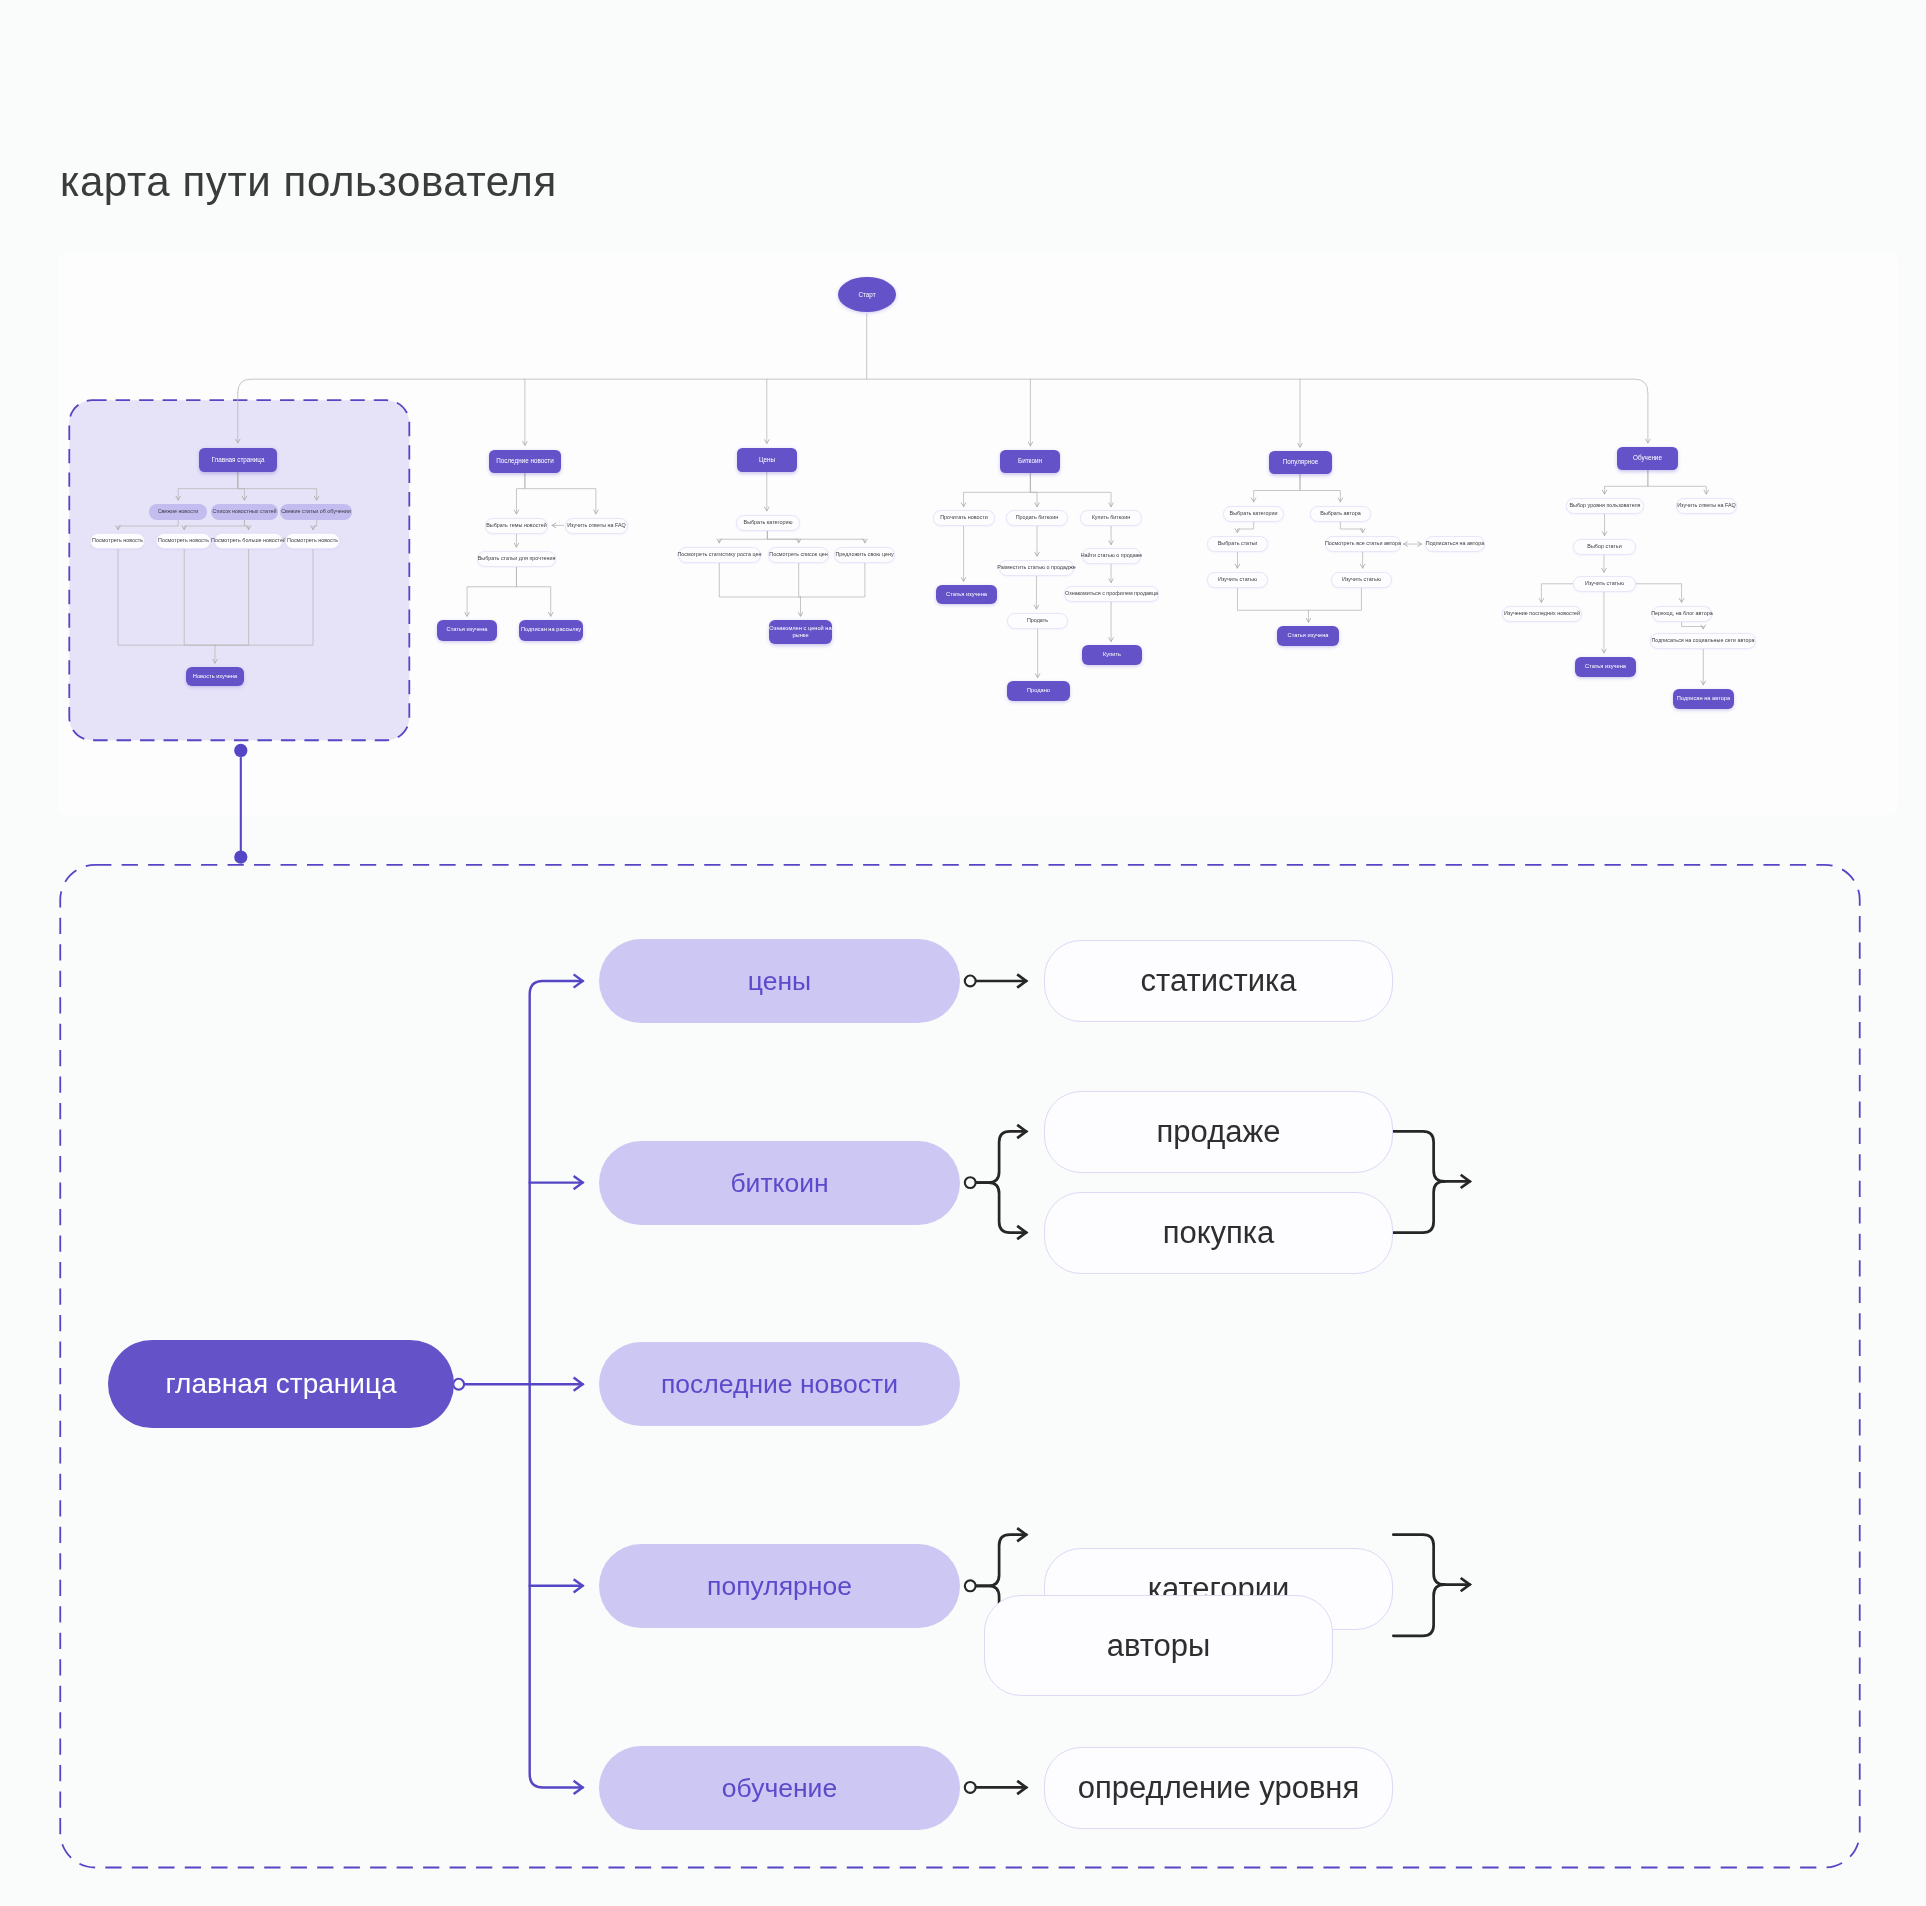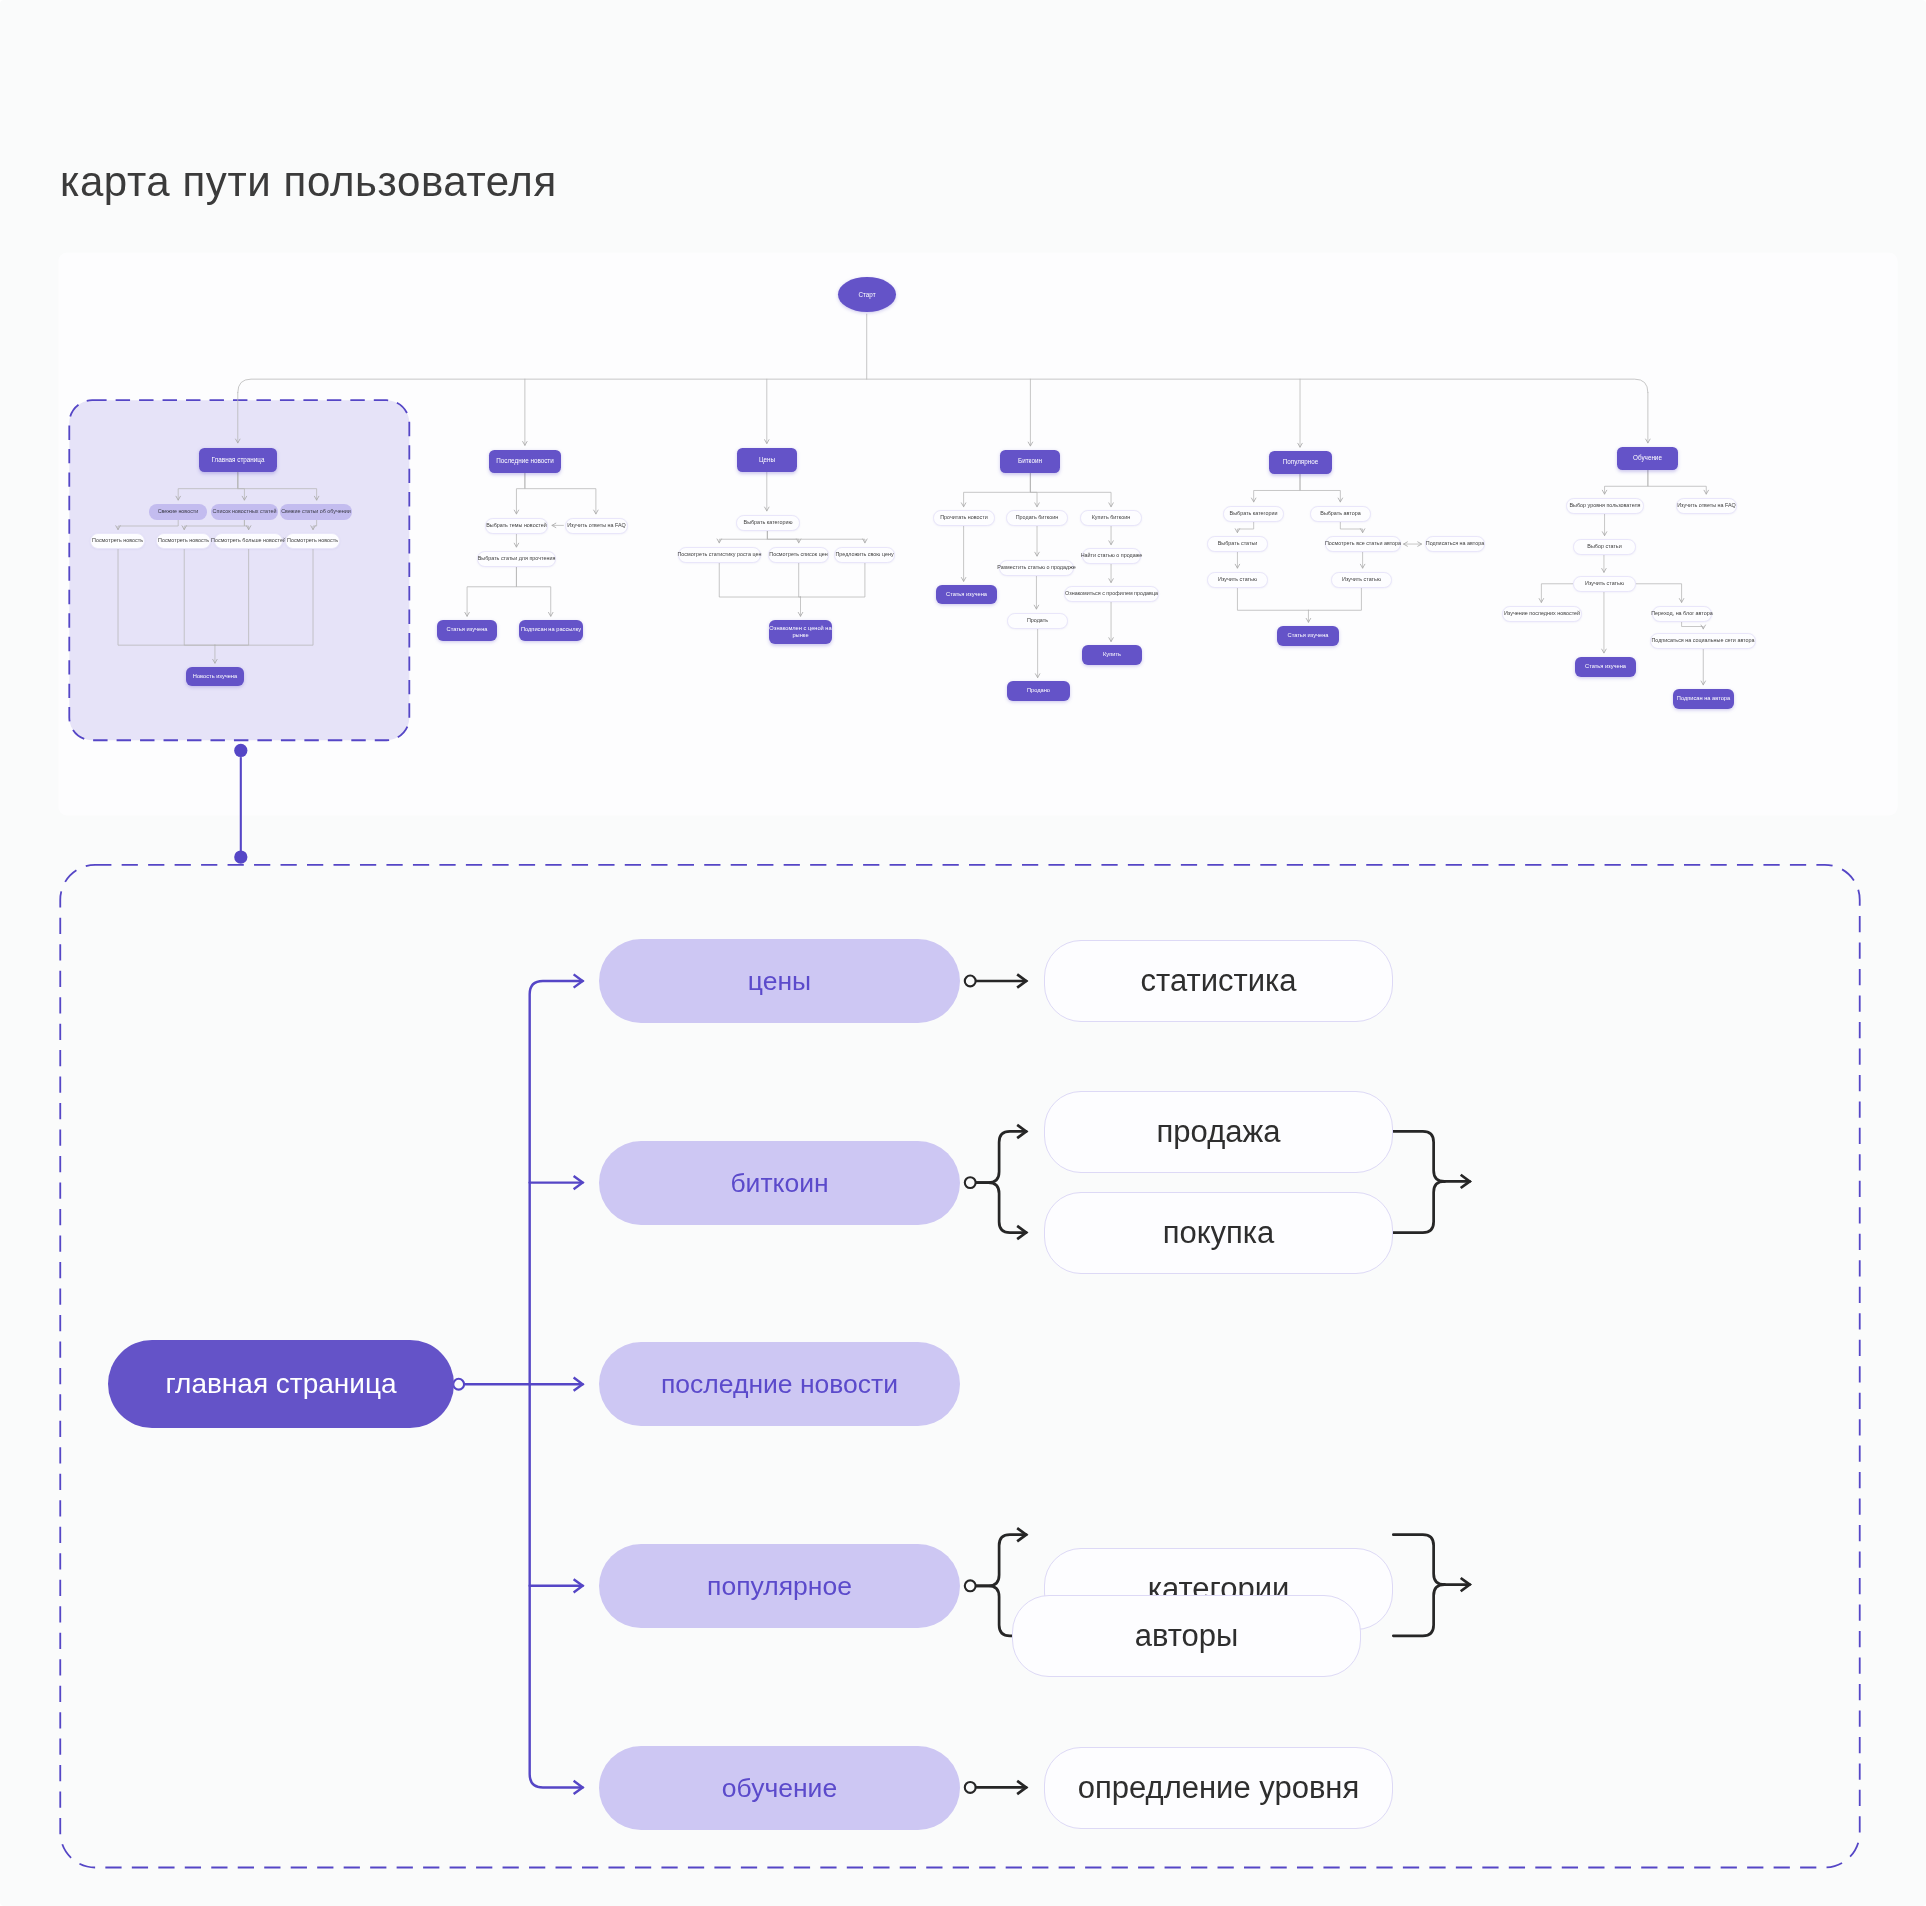--- a/index.html
+++ b/index.html
@@ -240,21 +240,21 @@
 
   <div class="big root" style="left:108px;top:1340px;width:346px;height:88px">главная страница</div>
 
   <div class="big lightbox" style="left:599px;top:939px;width:361px;height:84px">цены</div>
   <div class="big lightbox" style="left:599px;top:1141px;width:361px;height:84px">биткоин</div>
   <div class="big lightbox" style="left:599px;top:1342px;width:361px;height:84px">последние новости</div>
   <div class="big lightbox" style="left:599px;top:1544px;width:361px;height:84px">популярное</div>
   <div class="big lightbox" style="left:599px;top:1746px;width:361px;height:84px">обучение</div>
 
   <div class="big whitebox" style="left:1044px;top:940px;width:349px;height:82px">статистика</div>
-  <div class="big whitebox" style="left:1044px;top:1091px;width:349px;height:82px">продажа</div>
+  <div class="big whitebox" style="left:1044px;top:1091px;width:349px;height:82px">продаже</div>
   <div class="big whitebox" style="left:1044px;top:1192px;width:349px;height:82px">покупка</div>
   <div class="big whitebox" style="left:1044px;top:1548px;width:349px;height:82px">категории</div>
-  <div class="big whitebox" style="left:1012px;top:1595px;width:349px;height:82px">авторы</div>
+  <div class="big whitebox" style="left:984px;top:1595px;width:349px;height:101px">авторы</div>
   <div class="big whitebox" style="left:1044px;top:1747px;width:349px;height:82px">опредление уровня</div>
 
 
 </div>
 
 
 </body></html>

